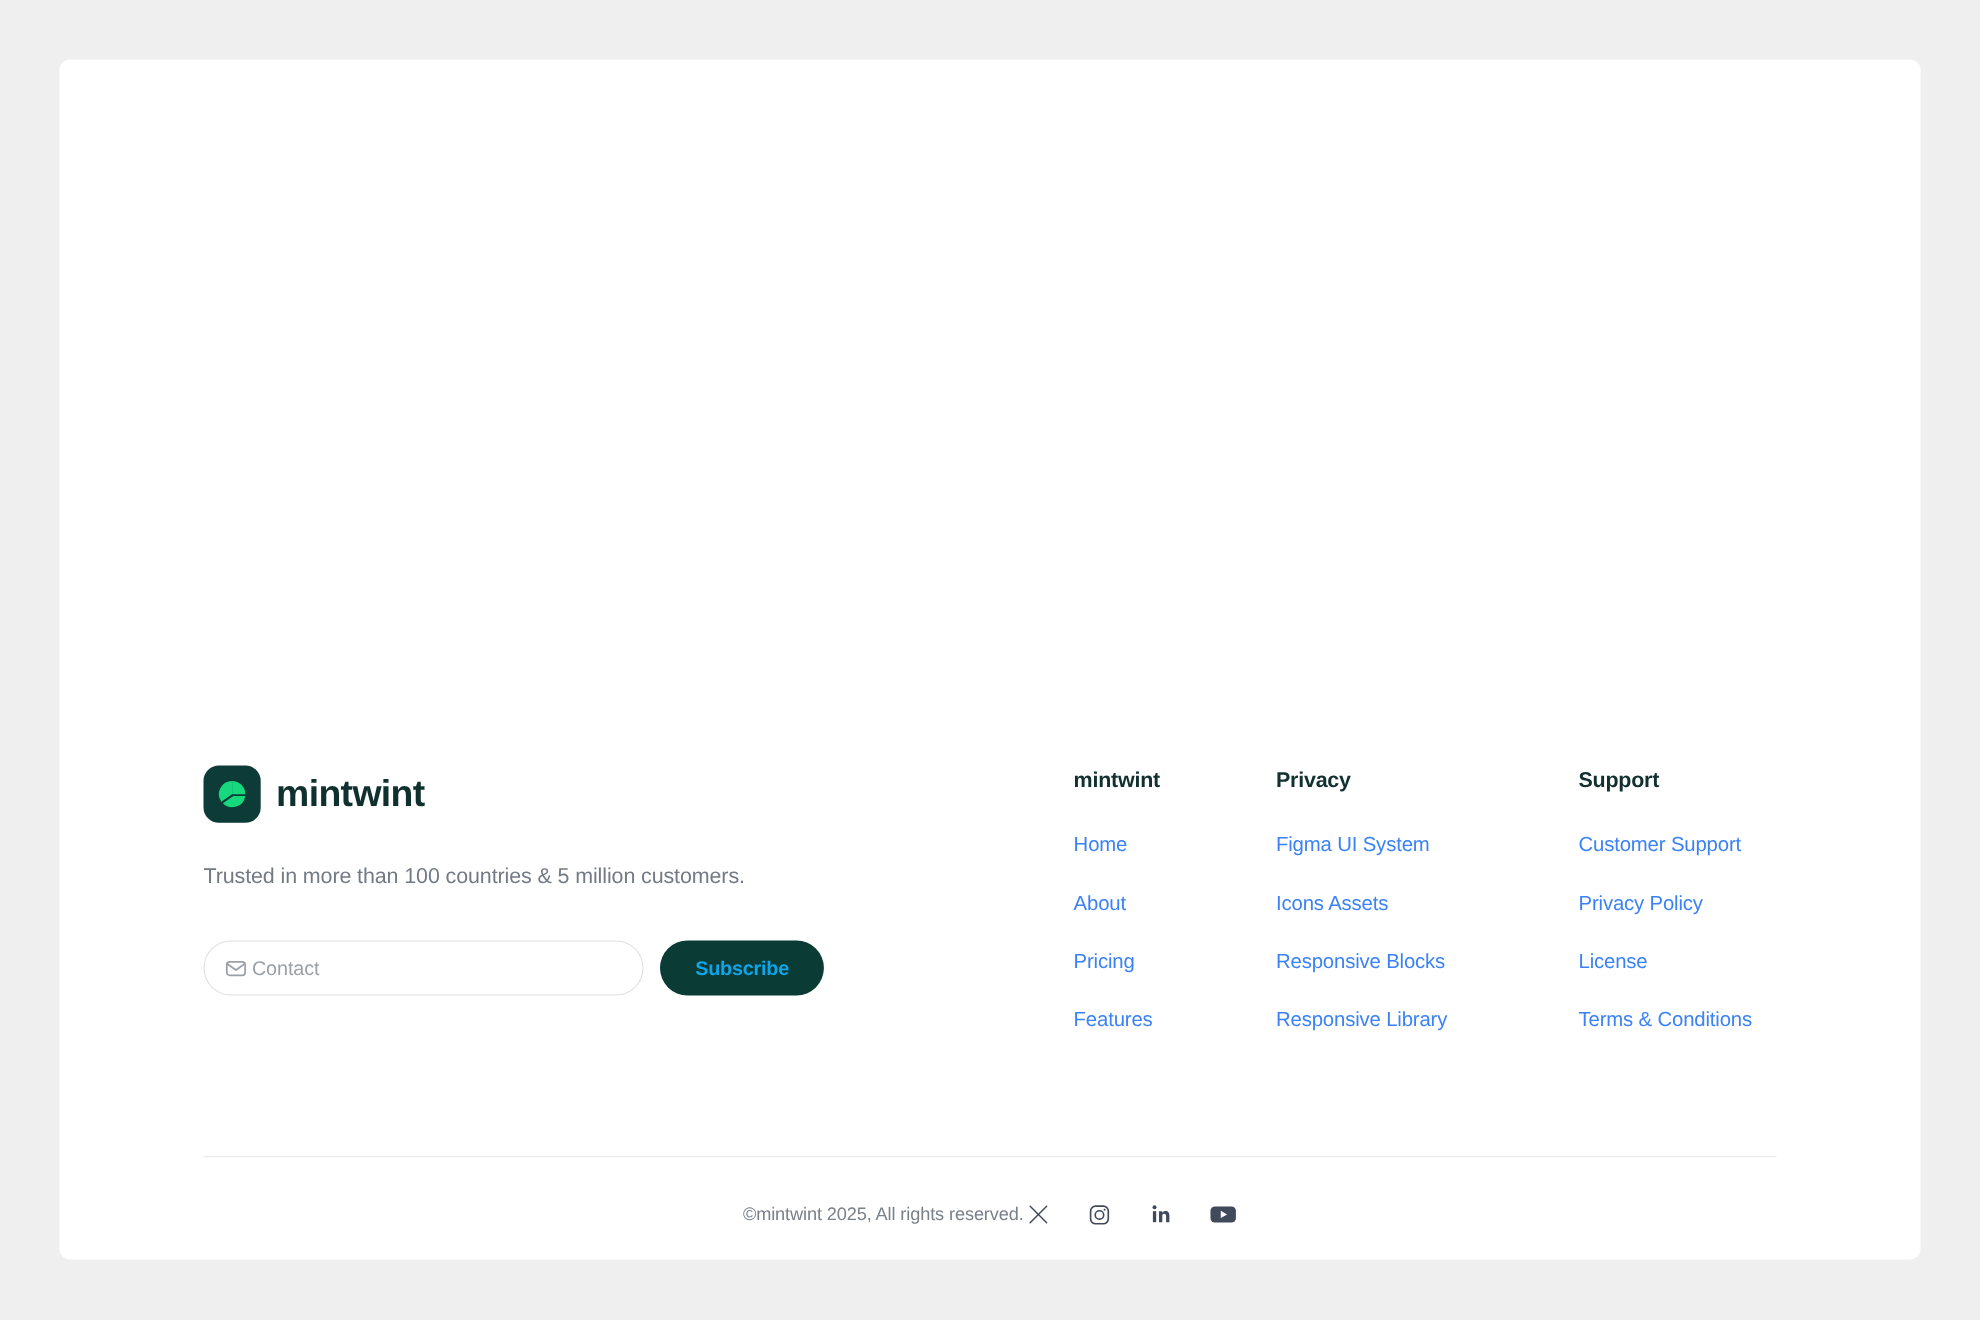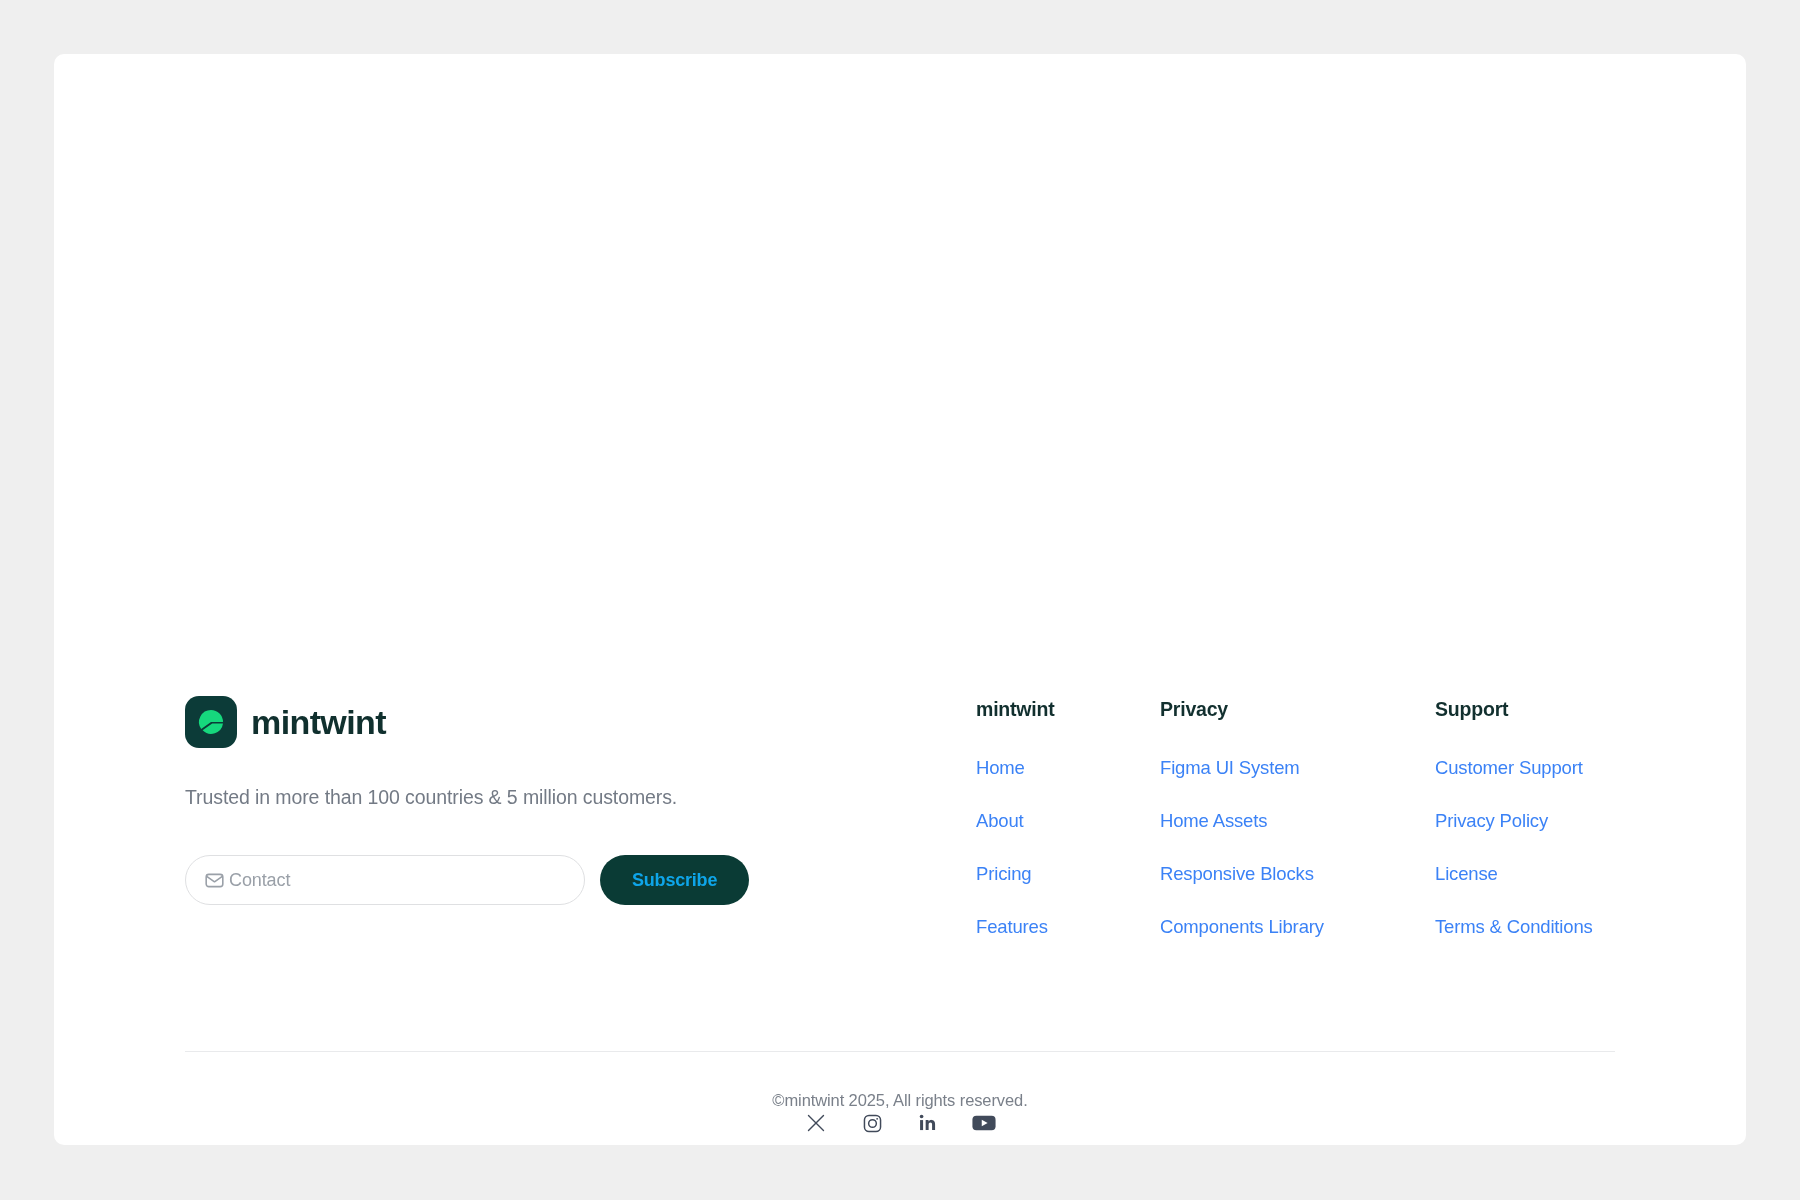--- a/index.html
+++ b/index.html
@@ -185,21 +185,20 @@
 
   
   .bottom-bar {
     position: absolute;
     left: 131px;
     top: 1037px;    
     width: 1430px;
     display: flex;
     align-items: center;
     justify-content: center;
-    flex-direction: column;
   }
 
   .copyright {
     font-size: 16.5px;
     color: #7a808a;
     letter-spacing: -0.1px;
   }
 
   .socials {
     display: flex;
@@ -261,23 +260,23 @@
             <div class="col-title">mintwint</div>
             <a class="col-link">Home</a>
             <a class="col-link">About</a>
             <a class="col-link">Pricing</a>
             <a class="col-link">Features</a>
           </div>
 
           <div class="link-col c1">
             <div class="col-title">Privacy</div>
             <a class="col-link">Figma UI System</a>
-            <a class="col-link">Home Assets</a>
+            <a class="col-link">Icons Assets</a>
             <a class="col-link">Responsive Blocks</a>
-            <a class="col-link">Components Library</a>
+            <a class="col-link">Responsive Library</a>
           </div>
 
           <div class="link-col c2">
             <div class="col-title">Support</div>
             <a class="col-link">Customer Support</a>
             <a class="col-link">Privacy Policy</a>
             <a class="col-link">License</a>
             <a class="col-link">Terms &amp; Conditions</a>
           </div>
 

